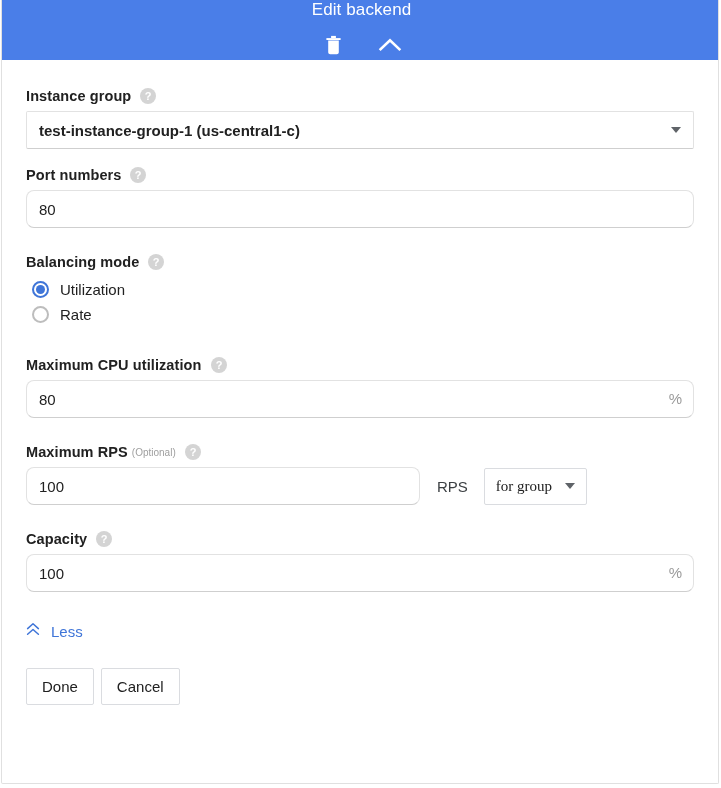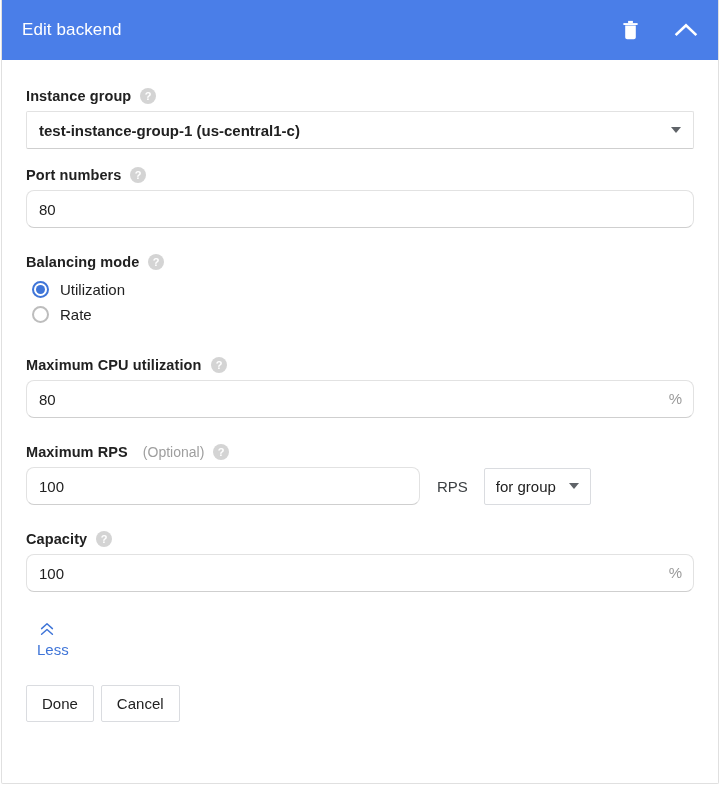--- a/index.html
+++ b/index.html
@@ -33,20 +33,21 @@
     position: absolute;
     left: -1px;
     top: 0;
     width: 720px;
     height: 60px;
     background: #4a7ee8;
     display: flex;
     align-items: center;
     box-sizing: border-box;
     padding: 0 20px 0 21px;
+    flex-direction: column;
   }
   .panel-title {
     color: #ffffff;
     font-size: 17px;
     letter-spacing: .1px;
     flex: 1;
   }
   .header-actions {
     display: flex;
     align-items: center;
@@ -79,24 +80,24 @@
     align-items: center;
     margin-bottom: 7px;
   }
   .label-text {
     font-size: 14.5px;
     font-weight: bold;
     color: #212121;
     letter-spacing: .1px;
   }
   .label-optional {
-    font-size: 14px;
+    font-size: 10px;
     font-weight: normal;
     color: #9e9e9e;
-    margin-left: 15px;
+    margin-left: 4px;
   }
   .help-icon {
     margin-left: 9px;
     width: 16px;
     height: 16px;
     flex: 0 0 auto;
     cursor: pointer;
   }
 
   
@@ -205,34 +206,34 @@
     height: 37px;
     box-sizing: border-box;
     border: 1px solid #dadce0;
     border-radius: 2px;
     background: #fff;
     display: flex;
     align-items: center;
     padding: 0 11px;
     gap: 13px;
     cursor: pointer;
+    font-family: Liberation Serif, serif;
   }
   .mini-select-value {
     font-size: 15px;
     color: #212121;
   }
 
   
   .less-link {
     display: inline-flex;
     align-items: center;
     margin-top: 30px;
     cursor: pointer;
     color: #3f75d8;
-    flex-direction: column;
   }
   .less-text {
     font-size: 15px;
     color: #3f75d8;
     margin-left: 11px;
   }
 
   
   .button-row {
     display: flex;

